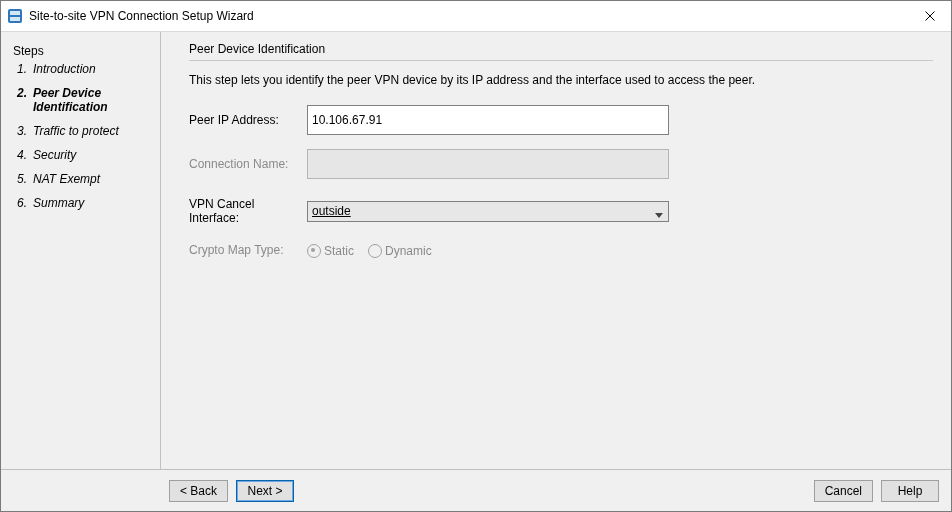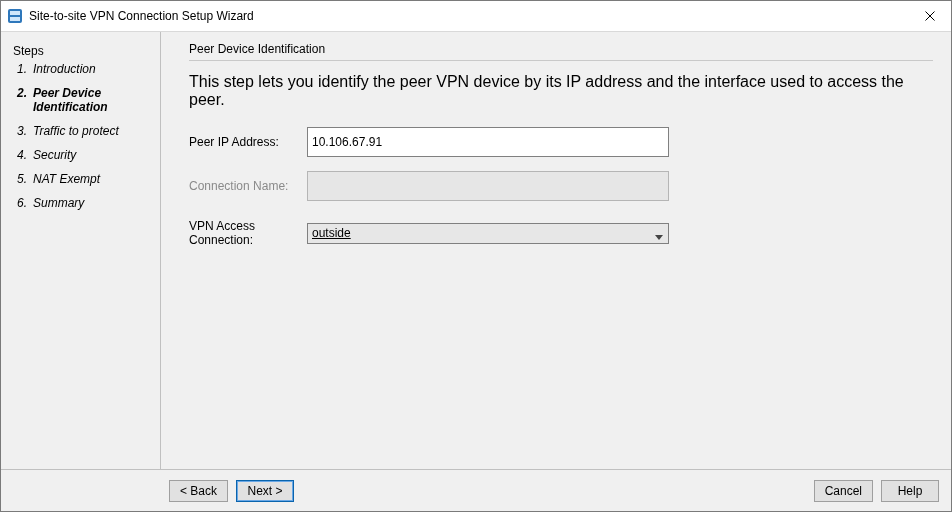--- a/index.html
+++ b/index.html
@@ -111,21 +111,21 @@
     font-size: 12px;
     color: #000;
     margin-bottom: 4px;
   }
   .main .hr {
     height: 1px;
     background: #c9c9c9;
     margin: 2px 0 12px 0;
   }
   .main .description {
-    font-size: 16px;
+    font-size: 12px;
     margin-bottom: 18px;
     color: #000;
   }
   .form-row {
     display: flex;
     align-items: center;
     margin-bottom: 14px;
   }
   .form-row.disabled .form-label,
   .form-row.disabled .radio-label {
@@ -297,31 +297,42 @@
         <div class="form-label">Peer IP Address:</div>
         <input type="text" class="text-input" value="10.106.67.91" style="">
       </div>
 
       <div class="form-row disabled">
         <div class="form-label">Connection Name:</div>
         <input type="text" class="text-input" disabled="" value="" style="">
       </div>
 
       <div class="form-row" style="margin-top:18px;">
-        <div class="form-label">VPN Access Connection:</div>
+        <div class="form-label">VPN Cancel Interface:</div>
         <div class="select-wrap">
           <input type="text" readonly="" class="select-input" value="outside" style="">
           <span class="select-arrow">
             <svg width="8" height="6" viewBox="0 0 8 6">
                 <path d="M0 0 L8 0 L4 5 Z" fill="#444"></path>
               </svg>
           </span>
         </div>
       </div>
 
+      <div class="form-row disabled" style="margin-top:18px;">
+        <div class="form-label">Crypto Map Type:</div>
+        <div class="radios">
+          <span>
+            <span class="radio checked"></span><span class="radio-label">Static</span>
+          </span>
+          <span>
+            <span class="radio"></span><span class="radio-label">Dynamic</span>
+          </span>
+        </div>
+      </div>
     </div>
 
   </div>
 
   <div class="footer">
     <button class="btn">&lt; Back</button>
     <button class="btn default">Next &gt;</button>
     <div class="spacer"></div>
     <button class="btn">Cancel</button>
     <button class="btn">Help</button>

